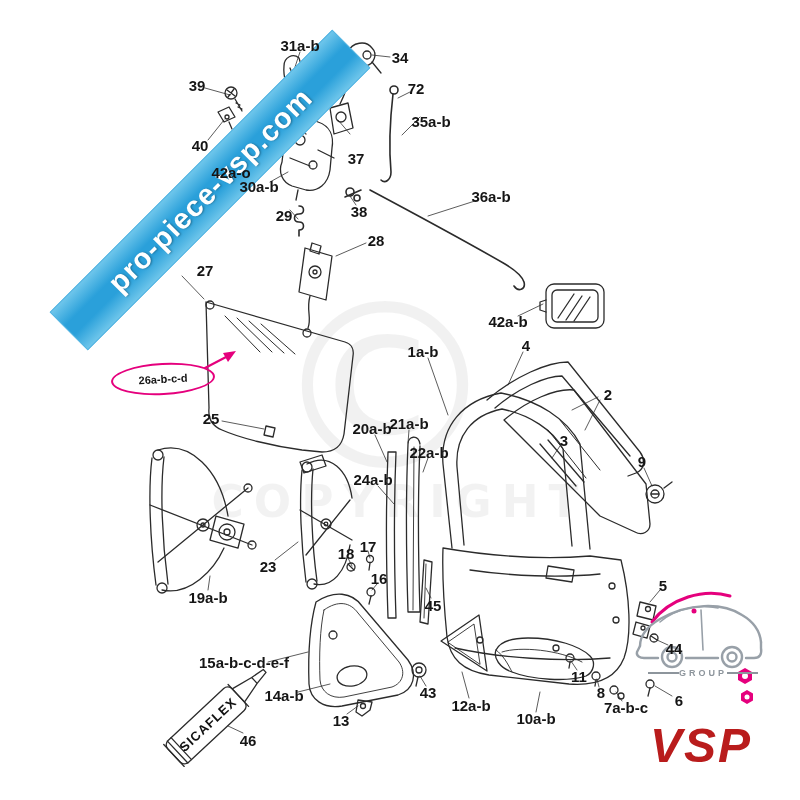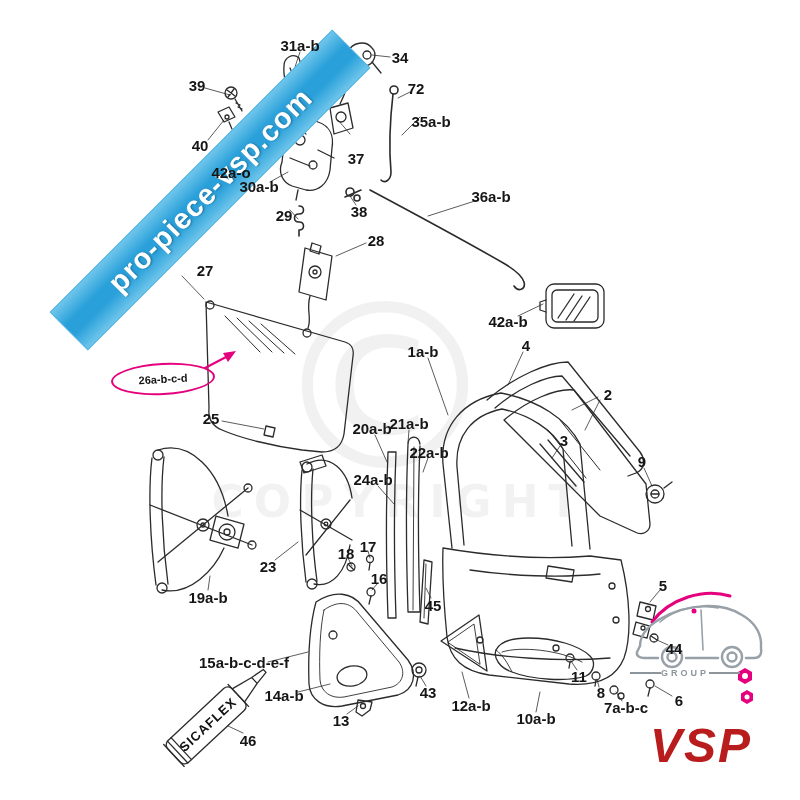--- a/index.html
+++ b/index.html
@@ -14,21 +14,21 @@
           box-shadow:0 0 0 1px #55b5e2 inset;
           display:flex; align-items:center; justify-content:center;}
   .banner span{color:#ffffff; font-weight:bold; font-size:29px; letter-spacing:1px;
                text-shadow:1px 1px 2px rgba(0,0,0,0.28);}
   .hl-ellipse{position:absolute; left:163px; top:379px; width:100px; height:28px;
               transform:translate(-50%,-50%) rotate(-3deg);
               border:2.5px solid #e5007d; border-radius:50%;
               display:flex; align-items:center; justify-content:center; z-index:4;}
   .hl-ellipse span{font-weight:bold; font-size:11px; color:#151515; white-space:nowrap;}
   .logo{position:absolute; left:630px; top:578px; width:160px; height:200px; z-index:4;}
-  .logo .group-row{position:absolute; left:0; top:90px; width:110px; display:flex;
+  .logo .group-row{position:absolute; left:18px; top:90px; width:110px; display:flex;
                    align-items:center; color:#8d959c;}
   .logo .group-row .dash{flex:1; height:2px; background:#8d959c;}
   .logo .group-row .gtxt{font-size:9px; font-weight:bold; letter-spacing:3px; color:#8d959c;}
   .logo .pro{position:absolute; left:20px; top:96px; font-size:48px; font-weight:bold;
              font-style:italic; color:#959da4; letter-spacing:1px;}
   .logo .vsp{position:absolute; left:20px; top:140px; font-size:48px; font-weight:bold;
              font-style:italic; color:#b91c1c; letter-spacing:2px;}
 </style>
 </head>
 <body>

